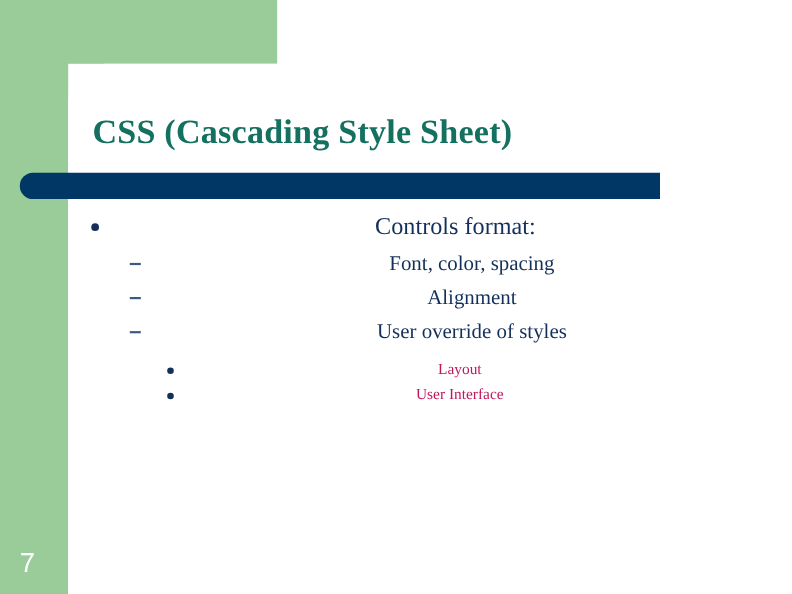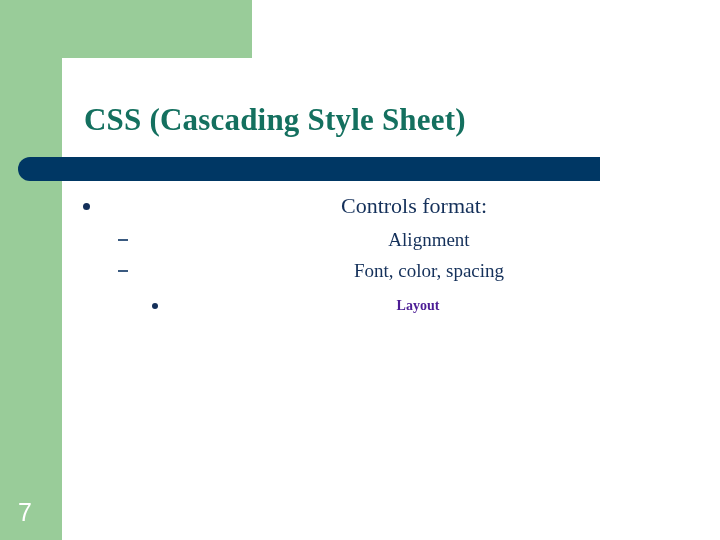--- a/index.html
+++ b/index.html
@@ -111,23 +111,23 @@
     top: 11px;
     width: 10px;
     height: 2px;
     background: #3a5a80;
   }
 
   .lvl3 {
     position: relative;
     margin: 0 0 4px 0;
     padding-left: 116px;
-    color: #4c1d95;
+    color: #be185d;
     font-size: 14px;
-    font-weight: bold;
+    font-weight: normal;
     line-height: 19px;
     white-space: nowrap;
   }
   .lvl3 .bullet-dot-sm {
     position: absolute;
     left: 152px;
     top: 7px;
     width: 6px;
     height: 6px;
     border-radius: 50%;
@@ -165,36 +165,44 @@
 
   <div class="body-area">
 
     <div class="lvl1">
       <span class="bullet-dot"></span>
       <span>Controls format:</span>
     </div>
 
     <div class="lvl2">
       <span class="bullet-dash"></span>
-      <span>Alignment</span>
+      <span>Font, color, spacing</span>
     </div>
 
     <div class="lvl2">
       <span class="bullet-dash"></span>
-      <span>Font, color, spacing</span>
-    </div>
-
+      <span>Alignment</span>
+    </div>
+
+    <div class="lvl2">
+      <span class="bullet-dash"></span>
+      <span>User override of styles</span>
+    </div>
 
 
 
     <div class="spacer-l3"></div>
 
     <div class="lvl3">
       <span class="bullet-dot-sm"></span>
       <span>Layout</span>
     </div>
 
+    <div class="lvl3">
+      <span class="bullet-dot-sm"></span>
+      <span>User Interface</span>
+    </div>
 
   </div>
 
   <div class="page-number">7</div>
 
 </div>
 
 </body></html>

